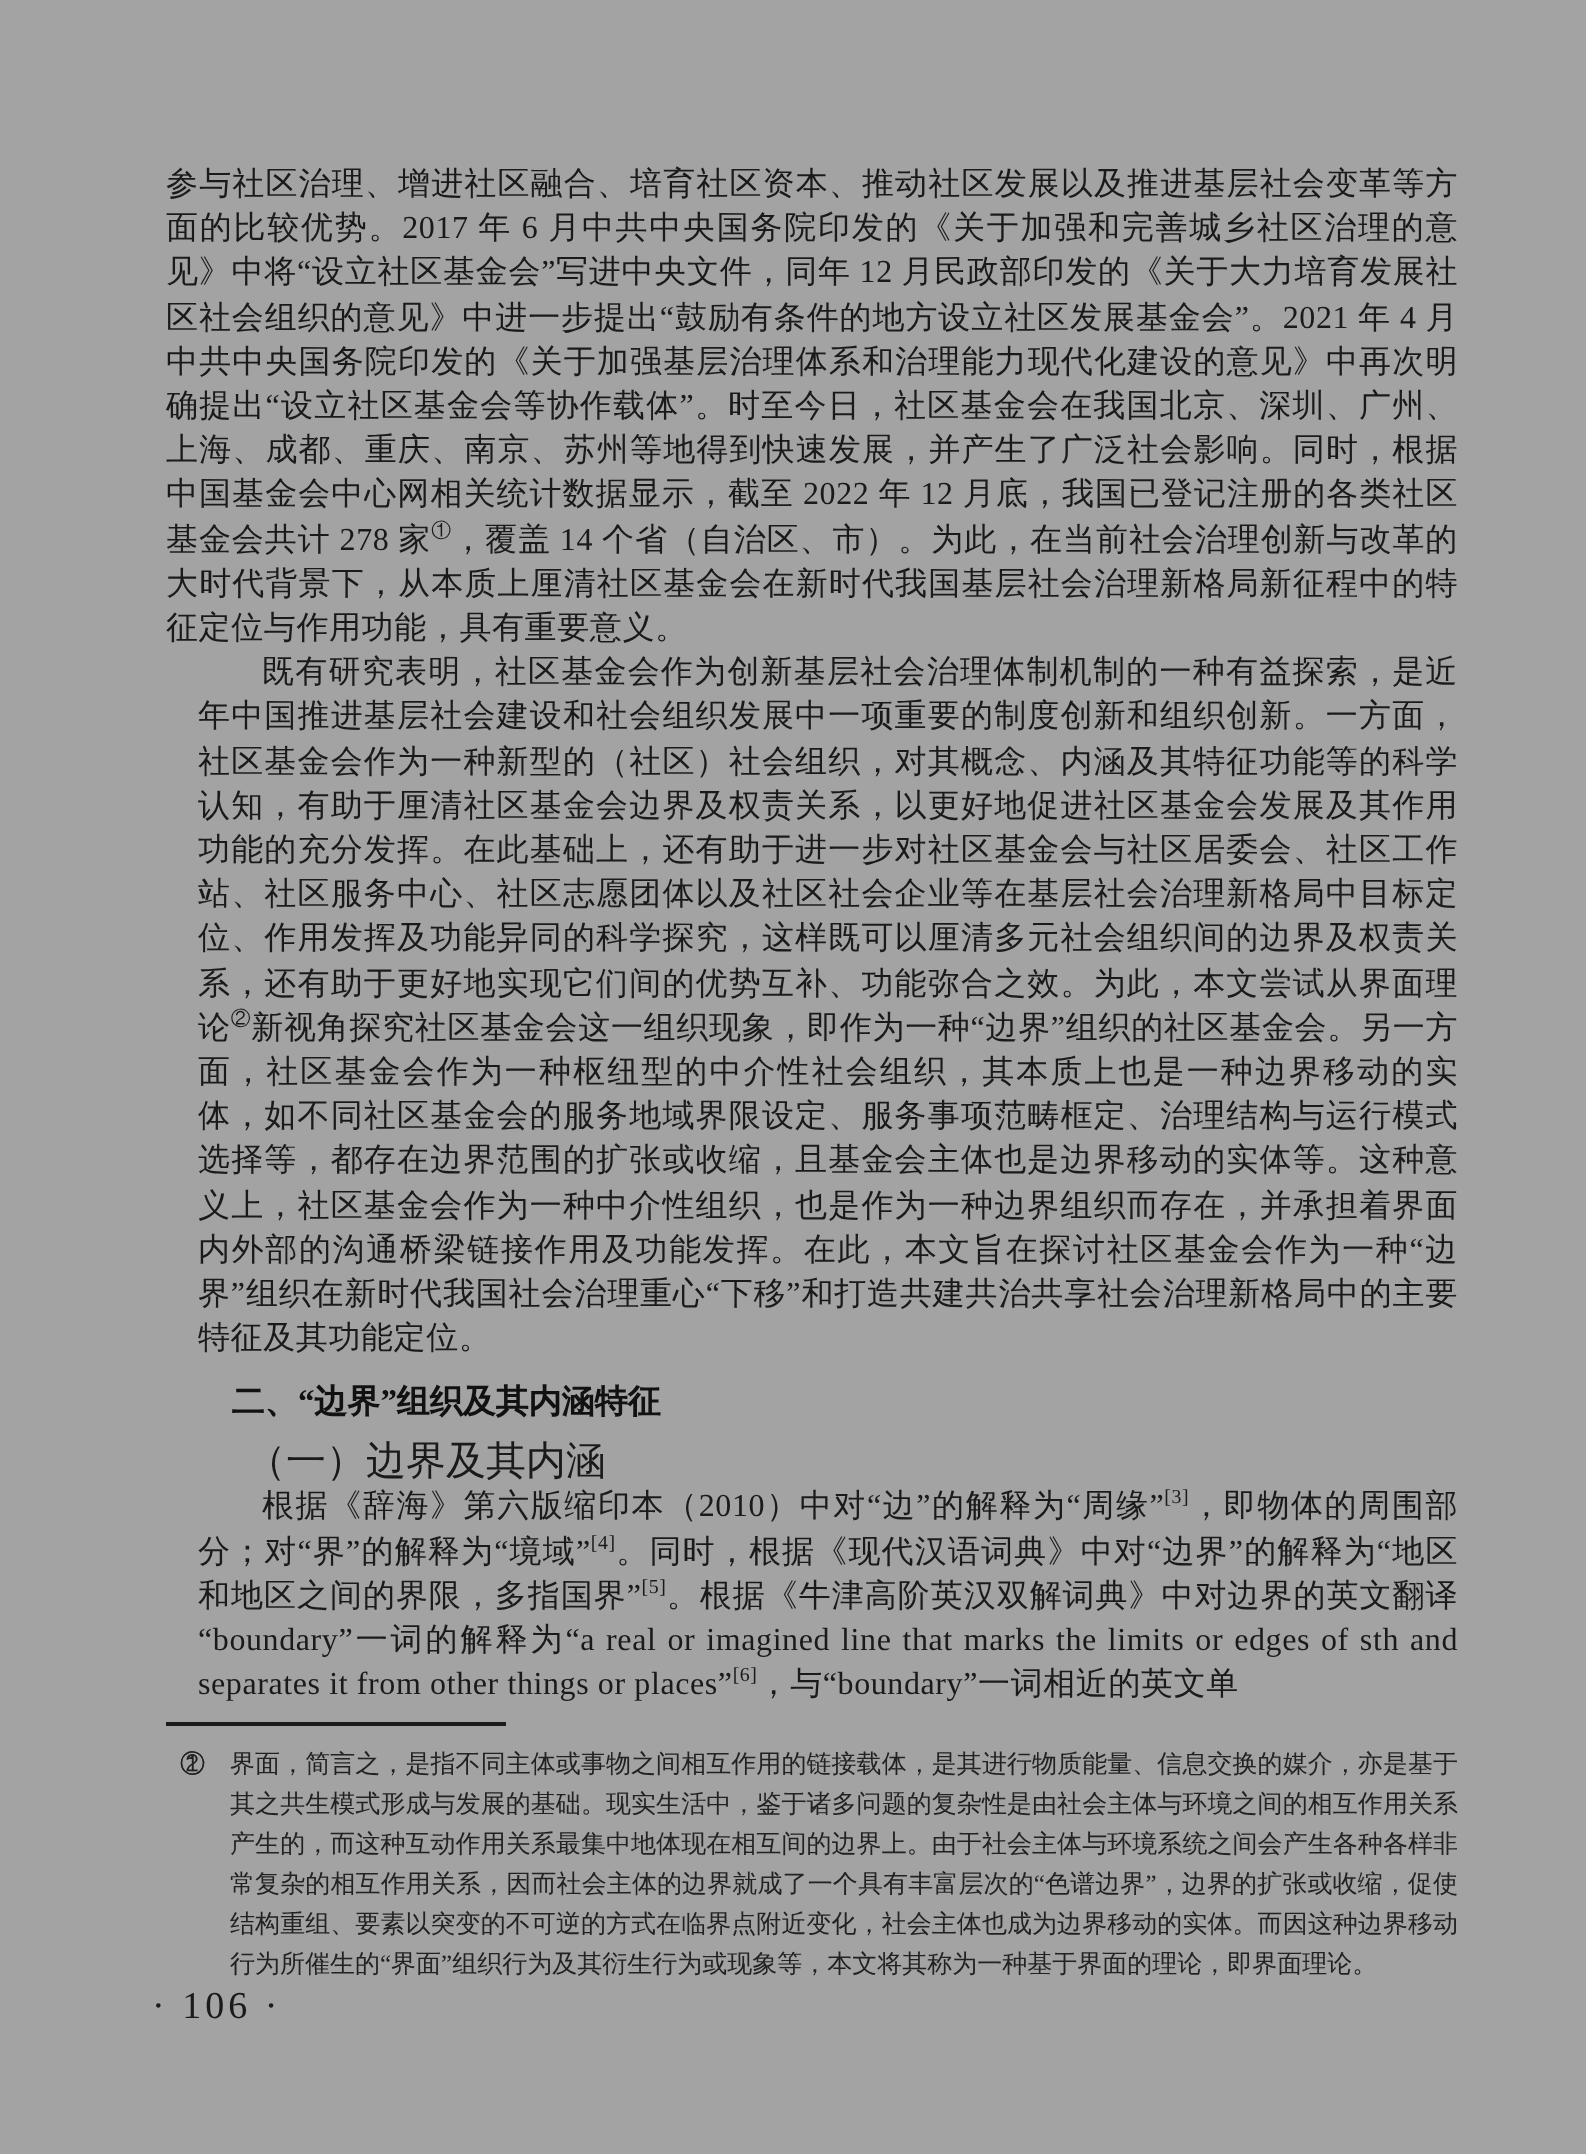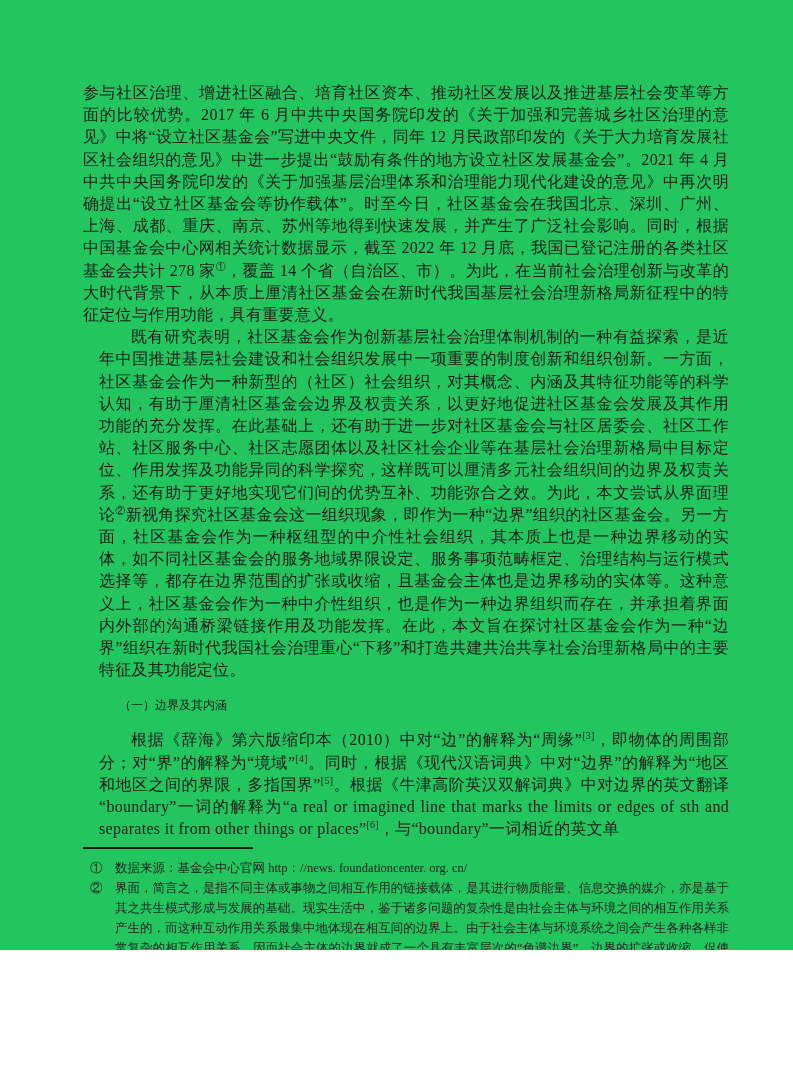--- a/index.html
+++ b/index.html
@@ -3,22 +3,22 @@
 <meta charset="utf-8">
 <style>
   html, body { margin: 0; padding: 0; }
   body {
     background: #ffffff;
     font-family: "Liberation Serif", "DejaVu Serif", serif;
   }
   .page {
     position: relative;
     width: 793px;
-    height: 950px;
-    background: #22c55e;
+    height: 1077px;
+    background: #a3a3a3;
     color: #1a1a1a;
     overflow: hidden;
     box-sizing: border-box;
   }
   .content {
     position: absolute;
     left: 83px;
     top: 82px;
     width: 646px;
   }
@@ -38,23 +38,23 @@
   }
   .heading {
     margin: 9px 0 7px 0;
     text-indent: 2em;
     font-size: 16.5px;
     font-weight: bold;
     line-height: 22px;
     color: #111111;
   }
   .subheading {
-    margin: 12px;
+    margin: 0;
     text-indent: 2em;
-    font-size: 12px;
+    font-size: 20px;
     line-height: 24px;
   }
   .footnote-sep {
     width: 170px;
     height: 0;
     border: none;
     border-top: 2px solid #1c1c1c;
     margin: 6px 0 9px 0;
   }
   .footnotes {
@@ -83,23 +83,24 @@
   }
 </style>
 </head>
 <body>
 
 <div class="page">
   <div class="content">
     <div>
         <p class="para"><span>参与社区治理、增进社区融合、培育社区资本、推动社区发展以及推进基层社会变革等方面的比较优势。2017 年 6 月中共中央国务院印发的《关于加强和完善城乡社区治理的意见》中将“设立社区基金会”写进中央文件，同年 12 月民政部印发的《关于大力培育发展社区社会组织的意见》中进一步提出“鼓励有条件的地方设立社区发展基金会”。2021 年 4 月中共中央国务院印发的《关于加强基层治理体系和治理能力现代化建设的意见》中再次明确提出“设立社区基金会等协作载体”。时至今日，社区基金会在我国北京、深圳、广州、上海、成都、重庆、南京、苏州等地得到快速发展，并产生了广泛社会影响。同时，根据中国基金会中心网相关统计数据显示，截至 2022 年 12 月底，我国已登记注册的各类社区基金会共计 278 家</span><span class="sup">①</span><span>，覆盖 14 个省（自治区、市）。为此，在当前社会治理创新与改革的大时代背景下，从本质上厘清社区基金会在新时代我国基层社会治理新格局新征程中的特征定位与作用功能，具有重要意义。</span></p>
         <p class="para indent"><span>既有研究表明，社区基金会作为创新基层社会治理体制机制的一种有益探索，是近年中国推进基层社会建设和社会组织发展中一项重要的制度创新和组织创新。一方面，社区基金会作为一种新型的（社区）社会组织，对其概念、内涵及其特征功能等的科学认知，有助于厘清社区基金会边界及权责关系，以更好地促进社区基金会发展及其作用功能的充分发挥。在此基础上，还有助于进一步对社区基金会与社区居委会、社区工作站、社区服务中心、社区志愿团体以及社区社会企业等在基层社会治理新格局中目标定位、作用发挥及功能异同的科学探究，这样既可以厘清多元社会组织间的边界及权责关系，还有助于更好地实现它们间的优势互补、功能弥合之效。为此，本文尝试从界面理论</span><span class="sup">②</span><span>新视角探究社区基金会这一组织现象，即作为一种“边界”组织的社区基金会。另一方面，社区基金会作为一种枢纽型的中介性社会组织，其本质上也是一种边界移动的实体，如不同社区基金会的服务地域界限设定、服务事项范畴框定、治理结构与运行模式选择等，都存在边界范围的扩张或收缩，且基金会主体也是边界移动的实体等。这种意义上，社区基金会作为一种中介性组织，也是作为一种边界组织而存在，并承担着界面内外部的沟通桥梁链接作用及功能发挥。在此，本文旨在探讨社区基金会作为一种“边界”组织在新时代我国社会治理重心“下移”和打造共建共治共享社会治理新格局中的主要特征及其功能定位。</span></p>
+        <div class="heading">二、“边界”组织及其内涵特征</div>
         <div class="subheading">（一）边界及其内涵</div>
         <p class="para indent"><span>根据《辞海》第六版缩印本（2010）中对“边”的解释为“周缘”</span><span class="sup">[3]</span><span>，即物体的周围部分；对“界”的解释为“境域”</span><span class="sup">[4]</span><span>。同时，根据《现代汉语词典》中对“边界”的解释为“地区和地区之间的界限，多指国界”</span><span class="sup">[5]</span><span>。根据《牛津高阶英汉双解词典》中对边界的英文翻译“boundary”一词的解释为“a real or imagined line that marks the limits or edges of sth and separates it from other things or places”</span><span class="sup">[6]</span><span>，与“boundary”一词相近的英文单</span></p>
       </div>
     <hr class="footnote-sep">
     <div class="footnotes">
-        <div class="footnote"><span class="fn-marker">①</span><span>数据来源：基金会中心官网 http：//news. foundationcenter. org. cn/</span></div>
+        <div class="footnote"><span class="fn-marker">①</span></div>
         <div class="footnote"><span class="fn-marker">②</span><span>界面，简言之，是指不同主体或事物之间相互作用的链接载体，是其进行物质能量、信息交换的媒介，亦是基于其之共生模式形成与发展的基础。现实生活中，鉴于诸多问题的复杂性是由社会主体与环境之间的相互作用关系产生的，而这种互动作用关系最集中地体现在相互间的边界上。由于社会主体与环境系统之间会产生各种各样非常复杂的相互作用关系，因而社会主体的边界就成了一个具有丰富层次的“色谱边界”，边界的扩张或收缩，促使结构重组、要素以突变的不可逆的方式在临界点附近变化，社会主体也成为边界移动的实体。而因这种边界移动行为所催生的“界面”组织行为及其衍生行为或现象等，本文将其称为一种基于界面的理论，即界面理论。</span></div>
       </div>
   </div>
   <div class="page-number">· 106 ·</div>
 </div>
 
 </body></html>

